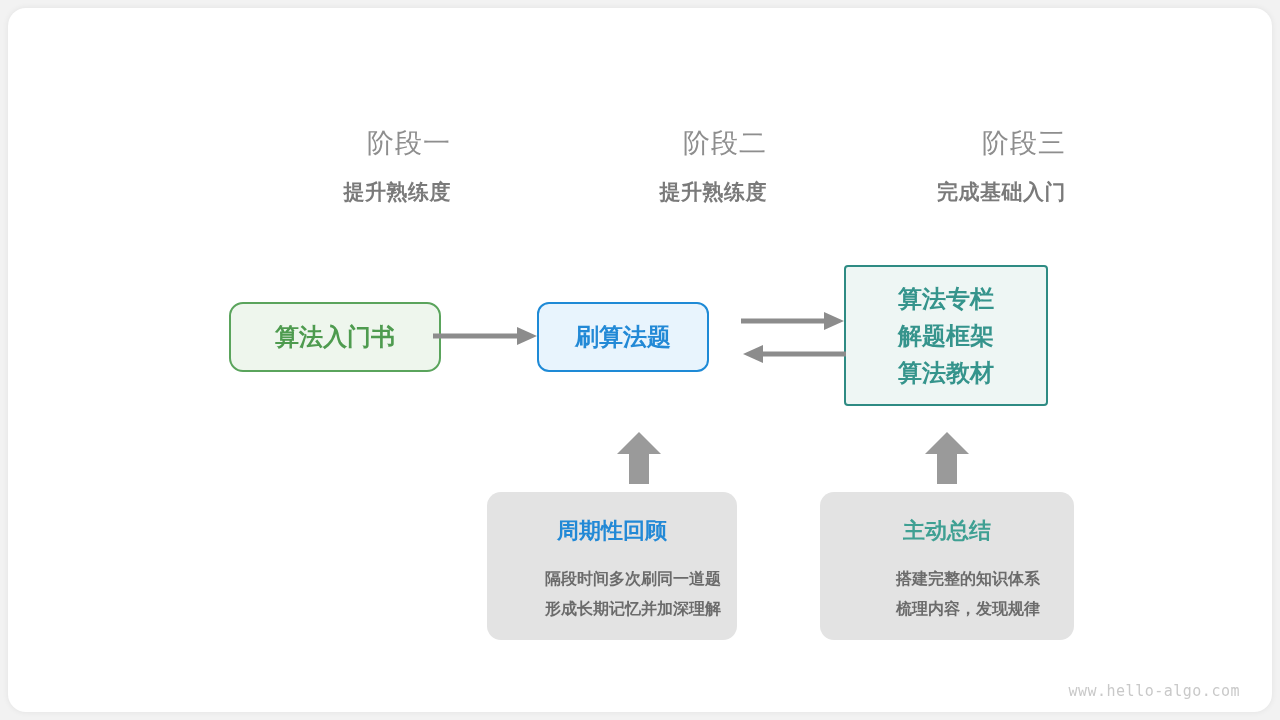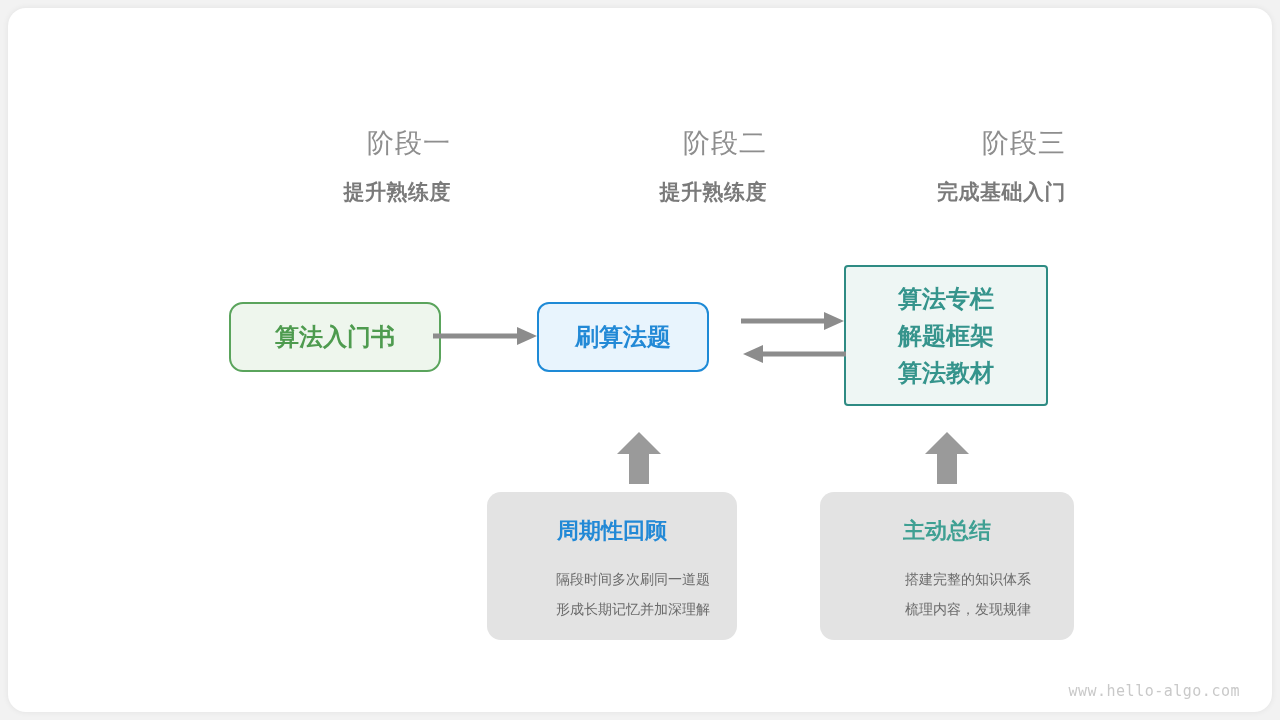--- a/index.html
+++ b/index.html
@@ -93,24 +93,24 @@
   }
   .info-title {
     font-size: 22px;
     font-weight: bold;
     line-height: 30px;
   }
   .info-title.blue { color: #2289d6; }
   .info-title.teal { color: #3fa093; }
   .info-body {
     margin-top: 18px;
-    font-size: 14px;
+    font-size: 16px;
     color: #6b6b6b;
     line-height: 30px;
-    font-weight: 400;
+    font-weight: 700;
     margin-left: 42px;
   }
 
   
   .arrow-svg {
     position: absolute;
     overflow: visible;
   }
 
   

